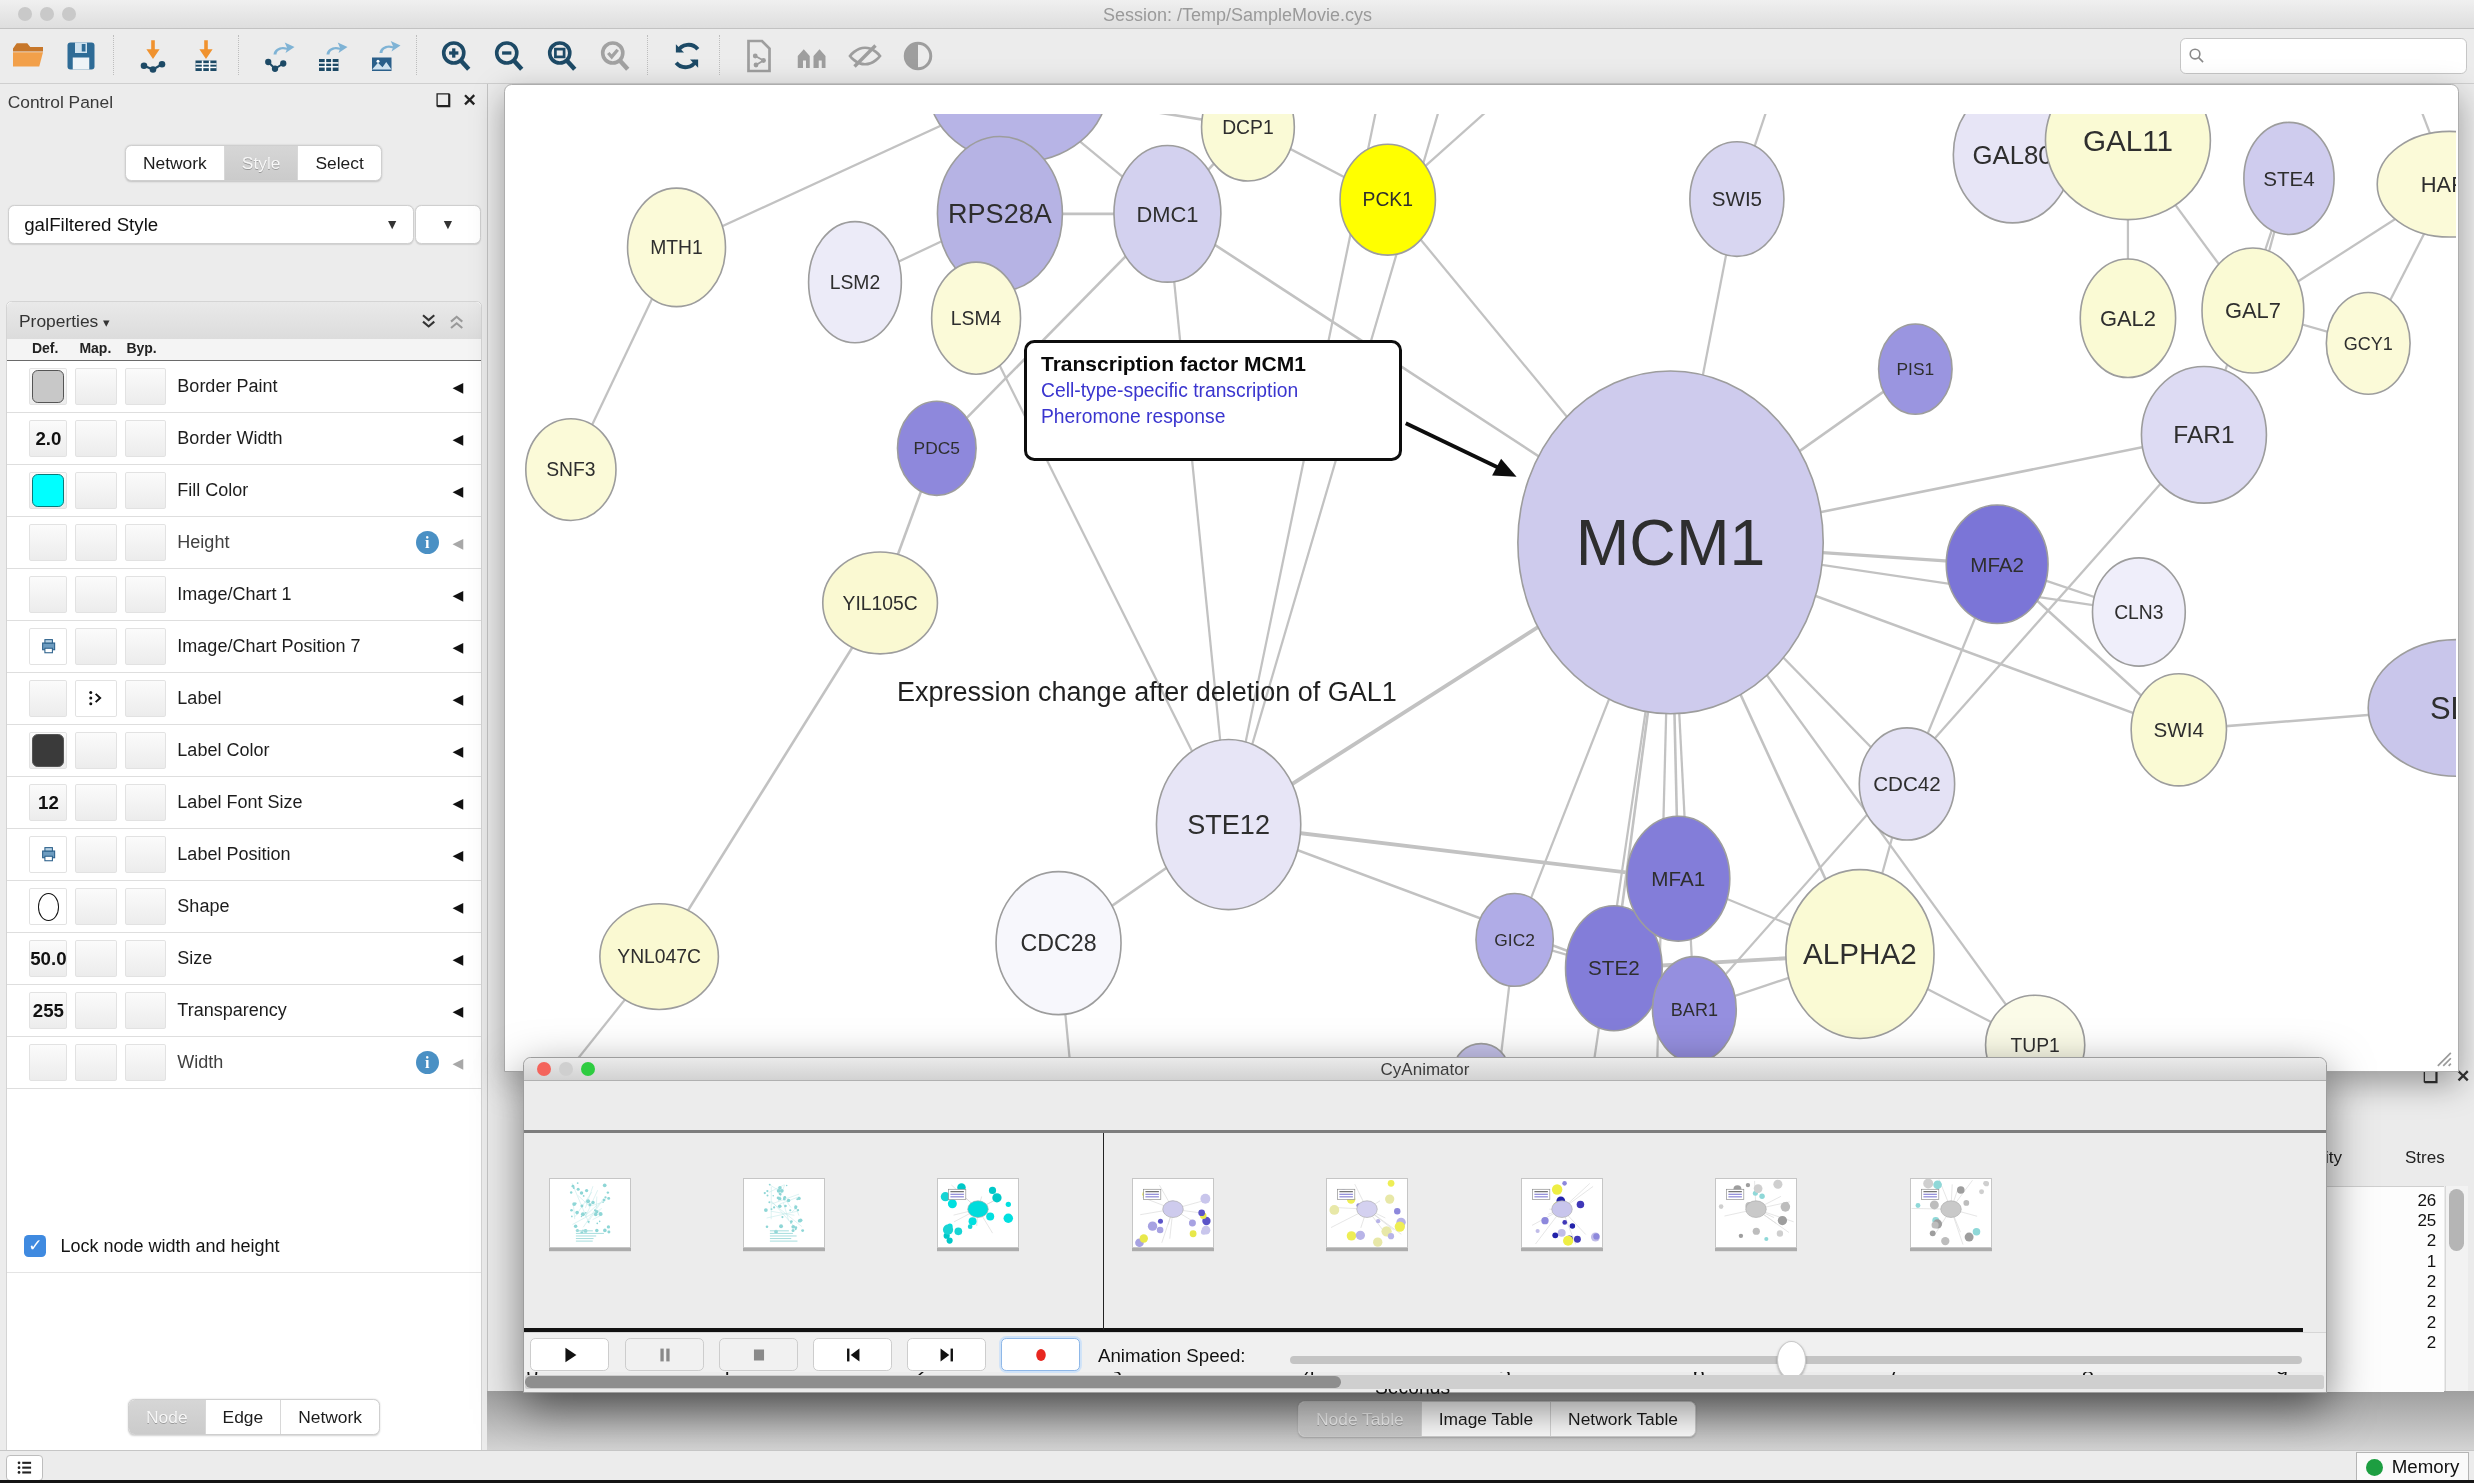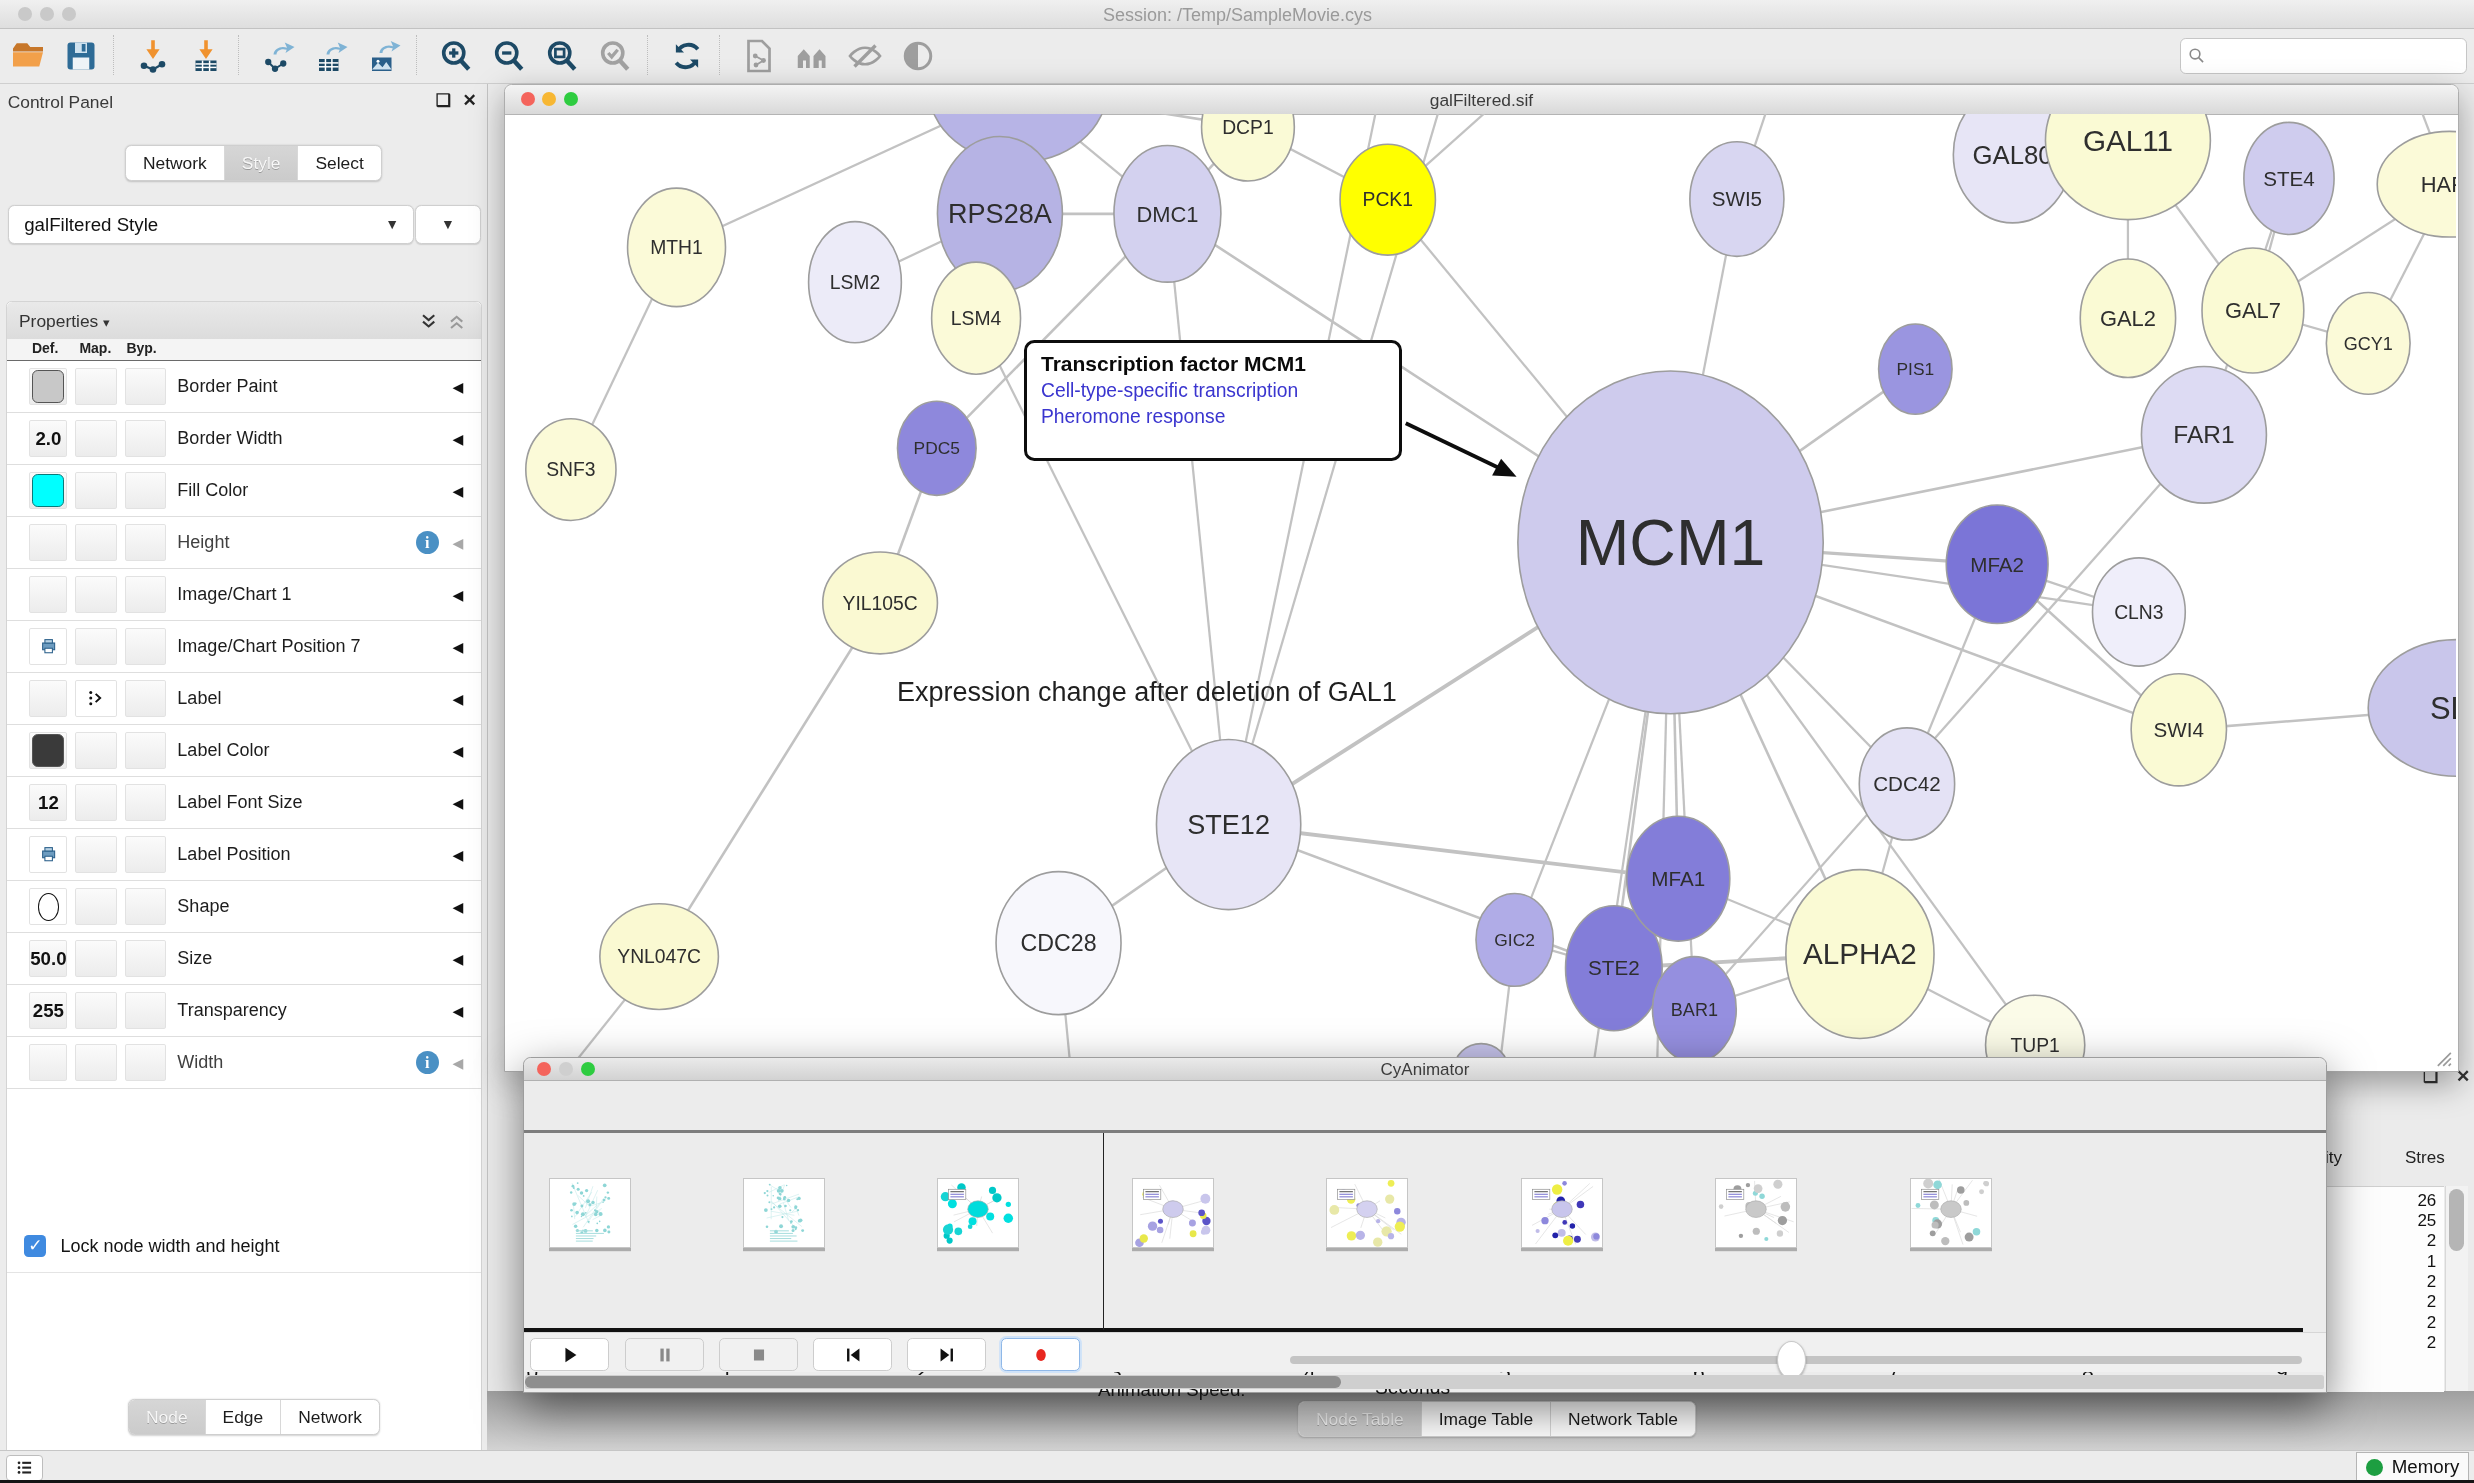--- a/index.html
+++ b/index.html
@@ -99,21 +99,21 @@
   #ruler-line{position:absolute;top:195px;left:0px;width:1779px;height:3.9px;background:#111;}
   .tick{position:absolute;background:#111;width:1.9px;}
   .ticklab{position:absolute;font-size:21px;color:#111;}
   #seconds-label{position:absolute;left:851px;top:244px;font-size:19.3px;color:#111;}
   #playhead{position:absolute;left:579px;top:0px;width:1.3px;height:197px;background:#222;}
   #cy-controls{left:0;top:274px;width:100%;height:39px;background:#f0f0f0;border-top:0.6px solid #d6d6d6;}
   .tbtn{position:absolute;top:5.2px;width:77px;height:31px;background:#fff;border:0.6px solid #cdcdcd;border-radius:5.2px;
         display:flex;align-items:center;justify-content:center;}
   .tbtn.gray{background:#f1f1f1;}
   .tbtn.rec{border:1.9px solid #8fb8e8;box-shadow:0 0 0 1.9px #cfe2f8;}
-  #speed-label{position:absolute;left:574px;top:11.6px;font-size:18.7px;color:#111;margin-top:34px;}
+  #speed-label{position:absolute;left:574px;top:11.6px;font-size:18.7px;color:#111;}
   #slider-track{position:absolute;left:766px;top:23px;width:1012px;height:7.7px;background:#c4c4c4;border-radius:3.9px;}
   #slider-thumb{position:absolute;left:1253px;top:8.4px;width:27px;height:36px;background:#fff;border:0.6px solid #c9c9c9;
                 border-radius:50%;box-shadow:0 1.3px 2.6px rgba(0,0,0,.3);}
   #cy-scroll{left:1.3px;top:317px;width:1799px;height:14px;background:#cfcfcf;border-radius:2.6px;}
   #cy-scroll-thumb{position:absolute;left:0;top:1.3px;width:816px;height:11.6px;background:#8e8e8e;border-radius:5.8px;}
   
   #statusbar{left:0;top:1450px;width:2475px;height:30px;background:#ececec;border-top:1.3px solid #c6c6c6;}
   #list-btn{left:6.4px;top:3.9px;width:35px;height:24.5px;background:#fff;border:0.6px solid #bdbdbd;border-radius:3.9px;
             display:flex;align-items:center;justify-content:center;}
   #memory-btn{left:2356px;top:1.3px;width:111px;height:28px;background:#fafafa;border:1.3px solid #b5b5b5;
@@ -443,26 +443,20 @@
       <span class="tval" style="top: 105px;">2</span>
       <span class="tval" style="top: 126px;">2</span>
       <span class="tval" style="top: 146px;">2</span>
     </div>
   <div id="tbl-scroll">
       <div id="tbl-thumb"></div>
     </div>
 </div>
 
 <div class="abs" id="network-window">
-  <div class="abs wtitle">
-    <div class="abs tl-dot" style="left:15.5px;background:#f4645c"></div>
-    <div class="abs tl-dot" style="left:37px;background:#f7b733"></div>
-    <div class="abs tl-dot" style="left:59px;background:#2ecc40"></div>
-    <div class="t">galFiltered.sif</div>
-  </div>
   <svg class="abs" id="net-canvas" viewBox="782 175 3028 1484">
       <g>
         <line x1="1578" y1="138" x2="1550" y2="330" stroke="#c2c2c2" stroke-width="4"></line>
         <line x1="1578" y1="138" x2="1935" y2="195" stroke="#c2c2c2" stroke-width="4"></line>
         <line x1="1578" y1="138" x2="1810" y2="330" stroke="#c2c2c2" stroke-width="3.5"></line>
         <line x1="1550" y1="330" x2="1325" y2="436" stroke="#c2c2c2" stroke-width="3.5"></line>
         <line x1="1550" y1="330" x2="1513" y2="492" stroke="#c2c2c2" stroke-width="3.5"></line>
         <line x1="1550" y1="330" x2="1810" y2="330" stroke="#c2c2c2" stroke-width="4"></line>
         <line x1="1048" y1="382" x2="1578" y2="138" stroke="#c2c2c2" stroke-width="3.5"></line>
         <line x1="884" y1="727" x2="1048" y2="382" stroke="#c2c2c2" stroke-width="3.5"></line>

